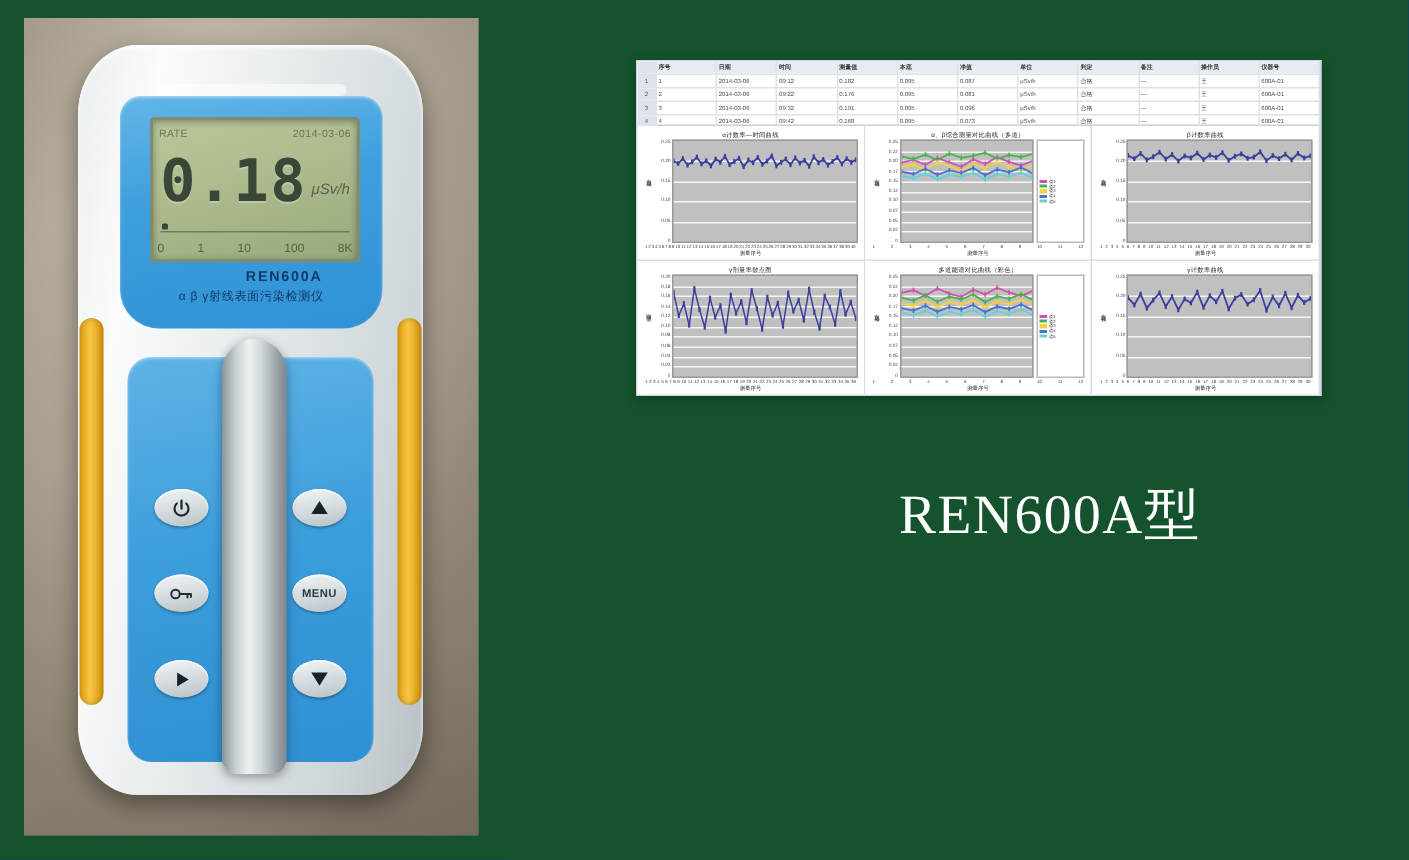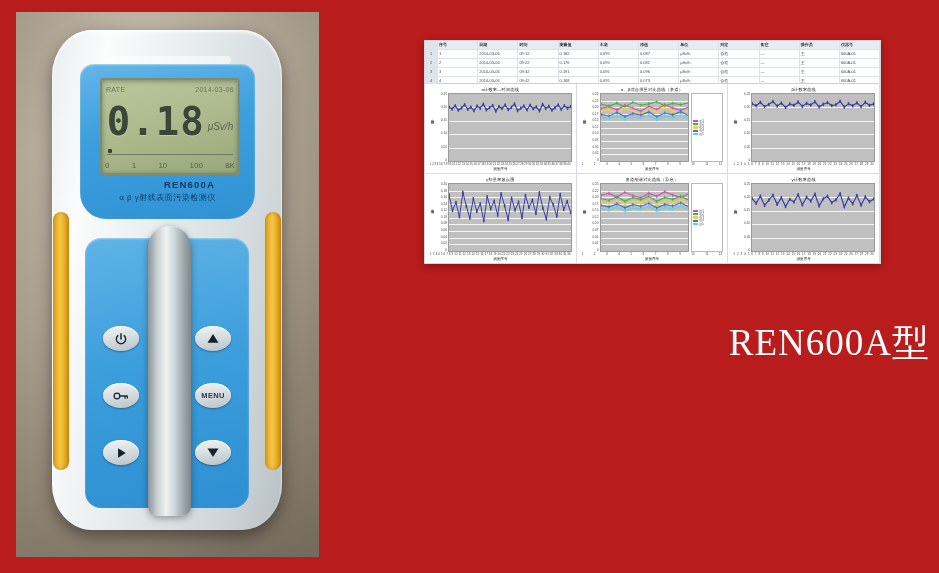--- a/index.html
+++ b/index.html
@@ -2,21 +2,21 @@
 <html><head>
 <meta charset="utf-8">
 <style>
   html,body{margin:0;padding:0;}
   body{
     width:939px;height:573px;overflow:hidden;
     background:#0b3d87;
     font-family:"Liberation Sans", sans-serif;
     position:relative;
   }
-  #stage{position:absolute;inset:0;background:#b91c1c;}
+  #stage{position:absolute;inset:0;background:#14532d;}
 
   
   .photo{
     position:absolute;left:16px;top:12px;width:303px;height:545px;
     background:linear-gradient(160deg,#b4a893 0%,#c2b6a2 22%,#bdb09c 48%,#a89b86 78%,#8d8170 100%);
     overflow:hidden;
   }
   .photo::after{
     content:"";position:absolute;inset:0;
     background:radial-gradient(ellipse at 40% 18%, rgba(255,255,255,.18), rgba(0,0,0,.18) 78%);
@@ -202,21 +202,21 @@
     padding:1px;display:flex;flex-direction:column;justify-content:center;gap:.5px;
   }
   .legend .li{display:flex;align-items:center;gap:1px;font-size:2.8px;color:#333;line-height:1;}
   .legend .sw{width:5px;height:2.5px;flex:0 0 5px;}
 
   
   .title-block{position:absolute;left:330px;top:318px;width:600px;}
   .title-model{
     font-family:"Liberation Serif", serif;
     font-size:37px;color:#ffffff;letter-spacing:1px;
-    text-align:right;padding-left:140px;
+    text-align:center;padding-left:140px;
   }
   .title-sub{
     font-family:"DejaVu Serif", serif;
     font-size:35px;color:#ffffff;letter-spacing:2px;
     margin-top:22px;text-align:left;white-space:nowrap;
   }
 </style>
 </head>
 <body>
 

